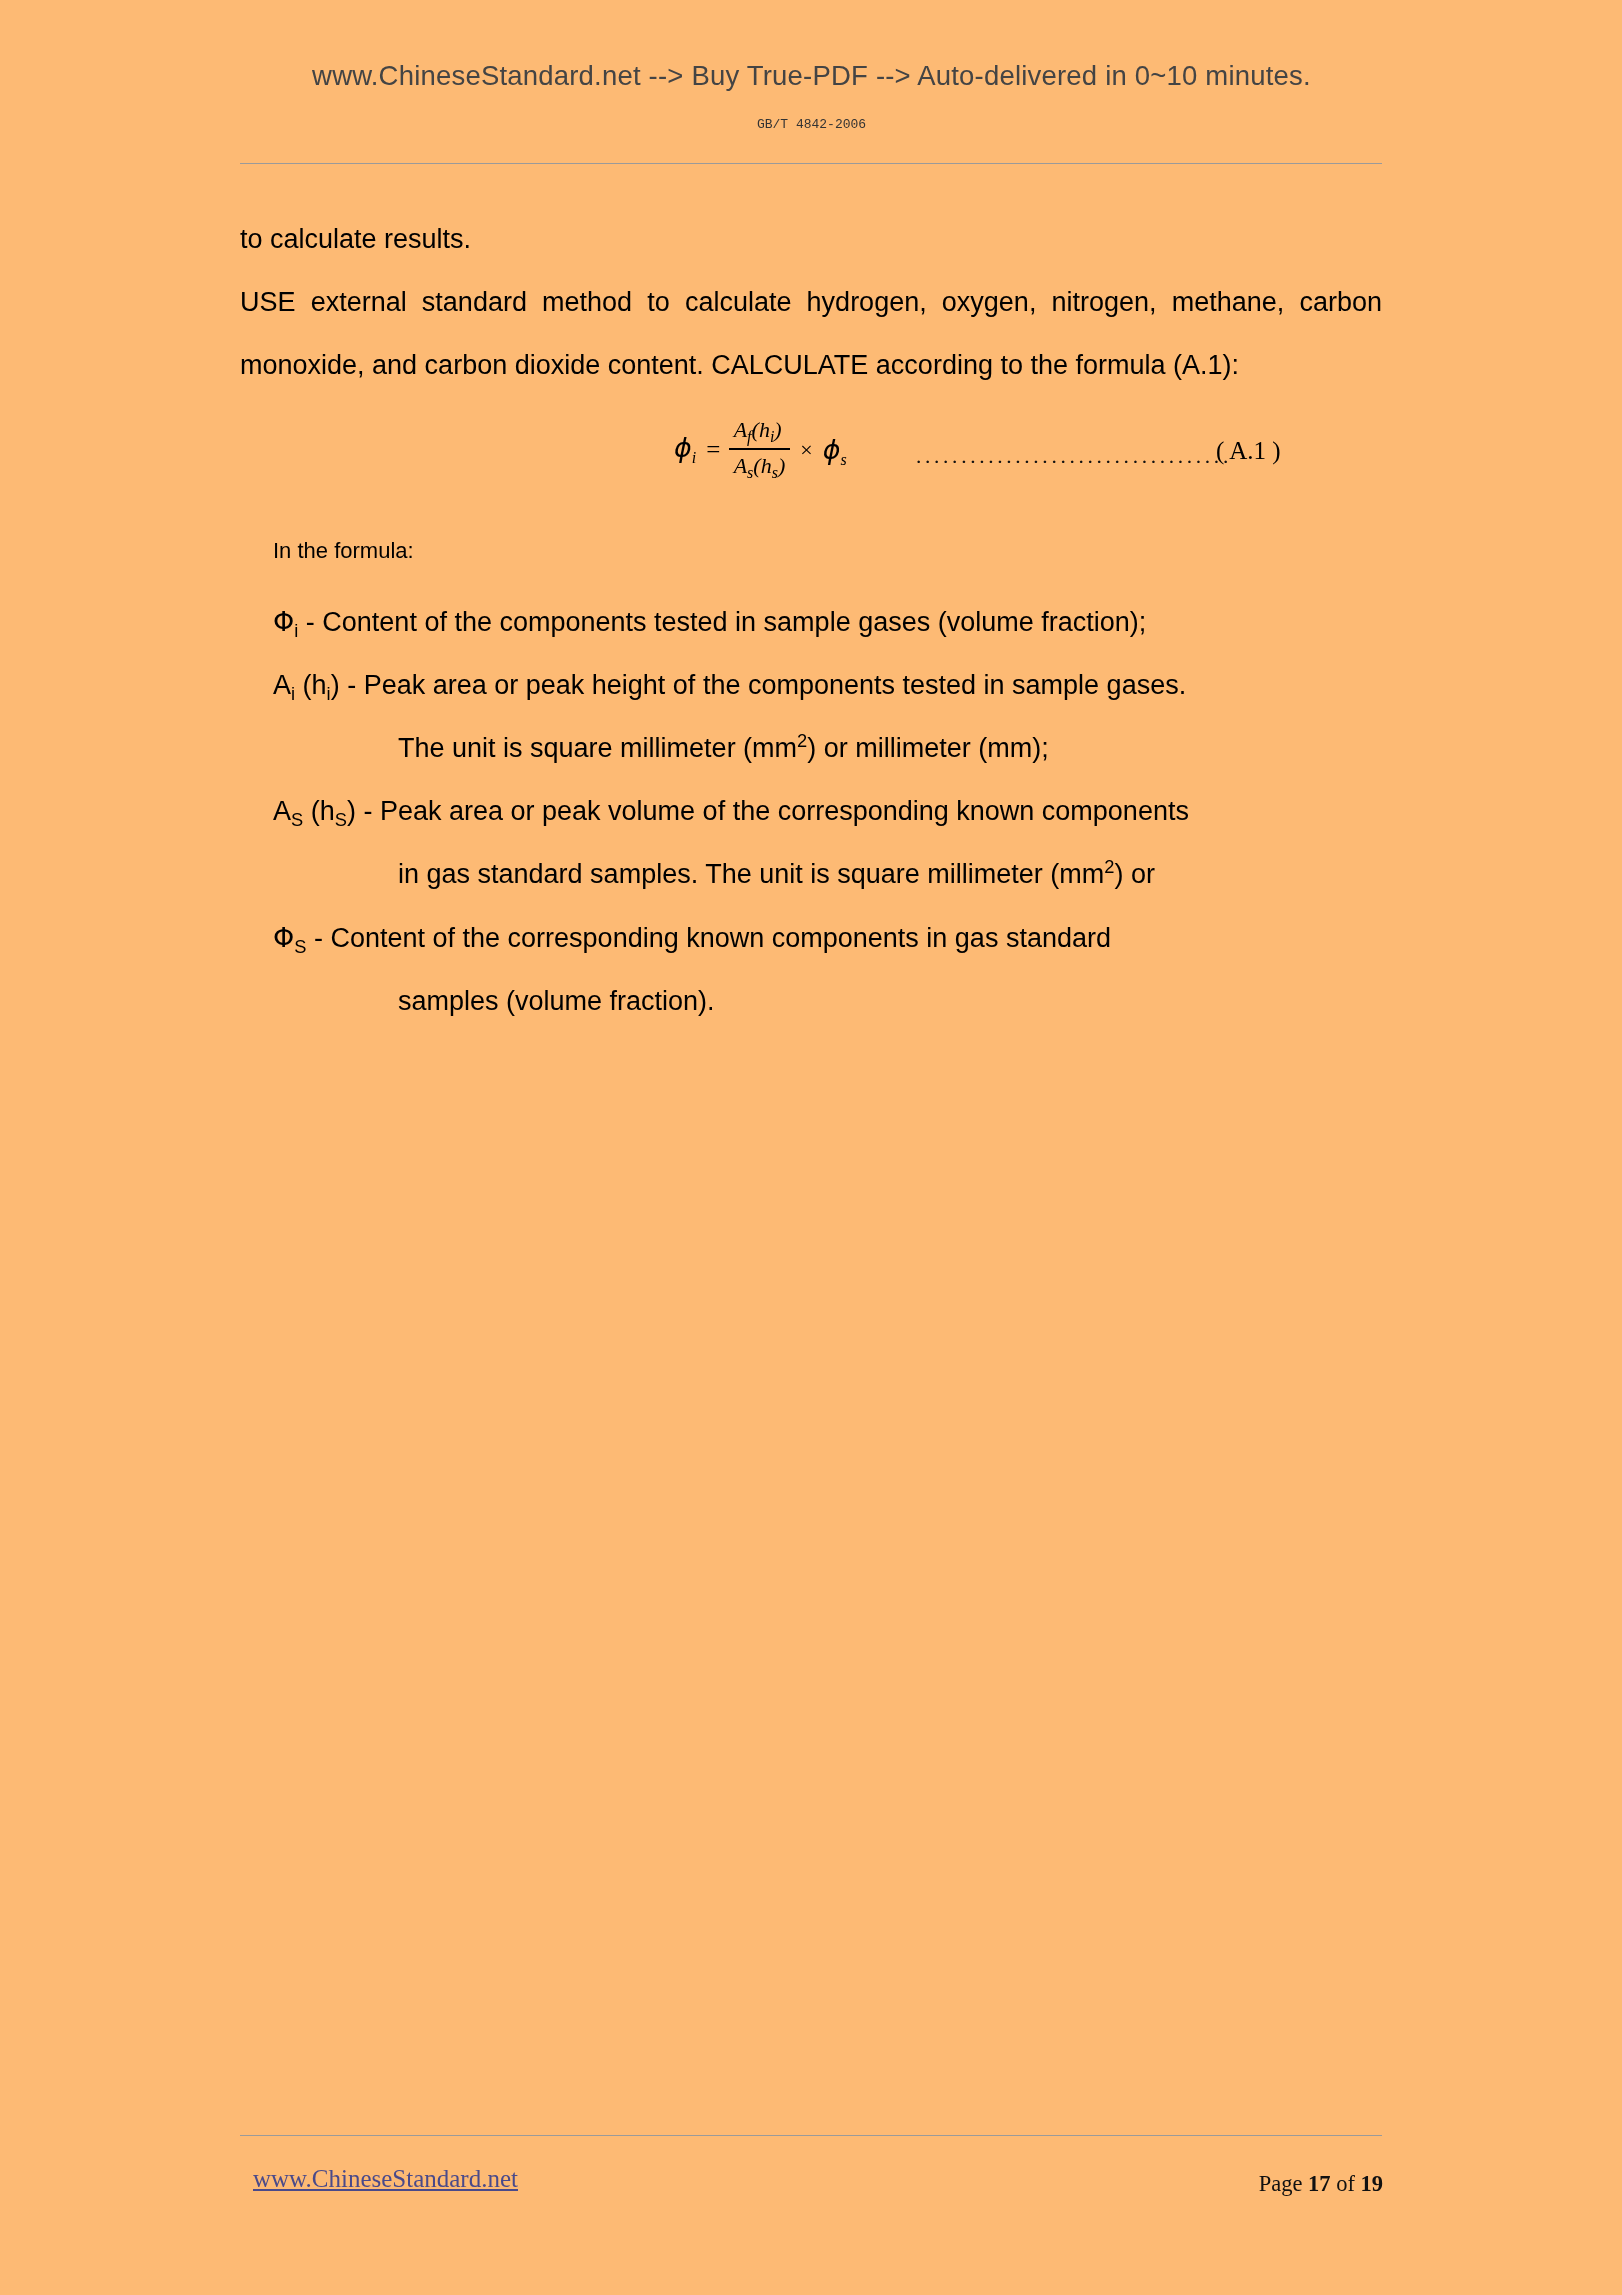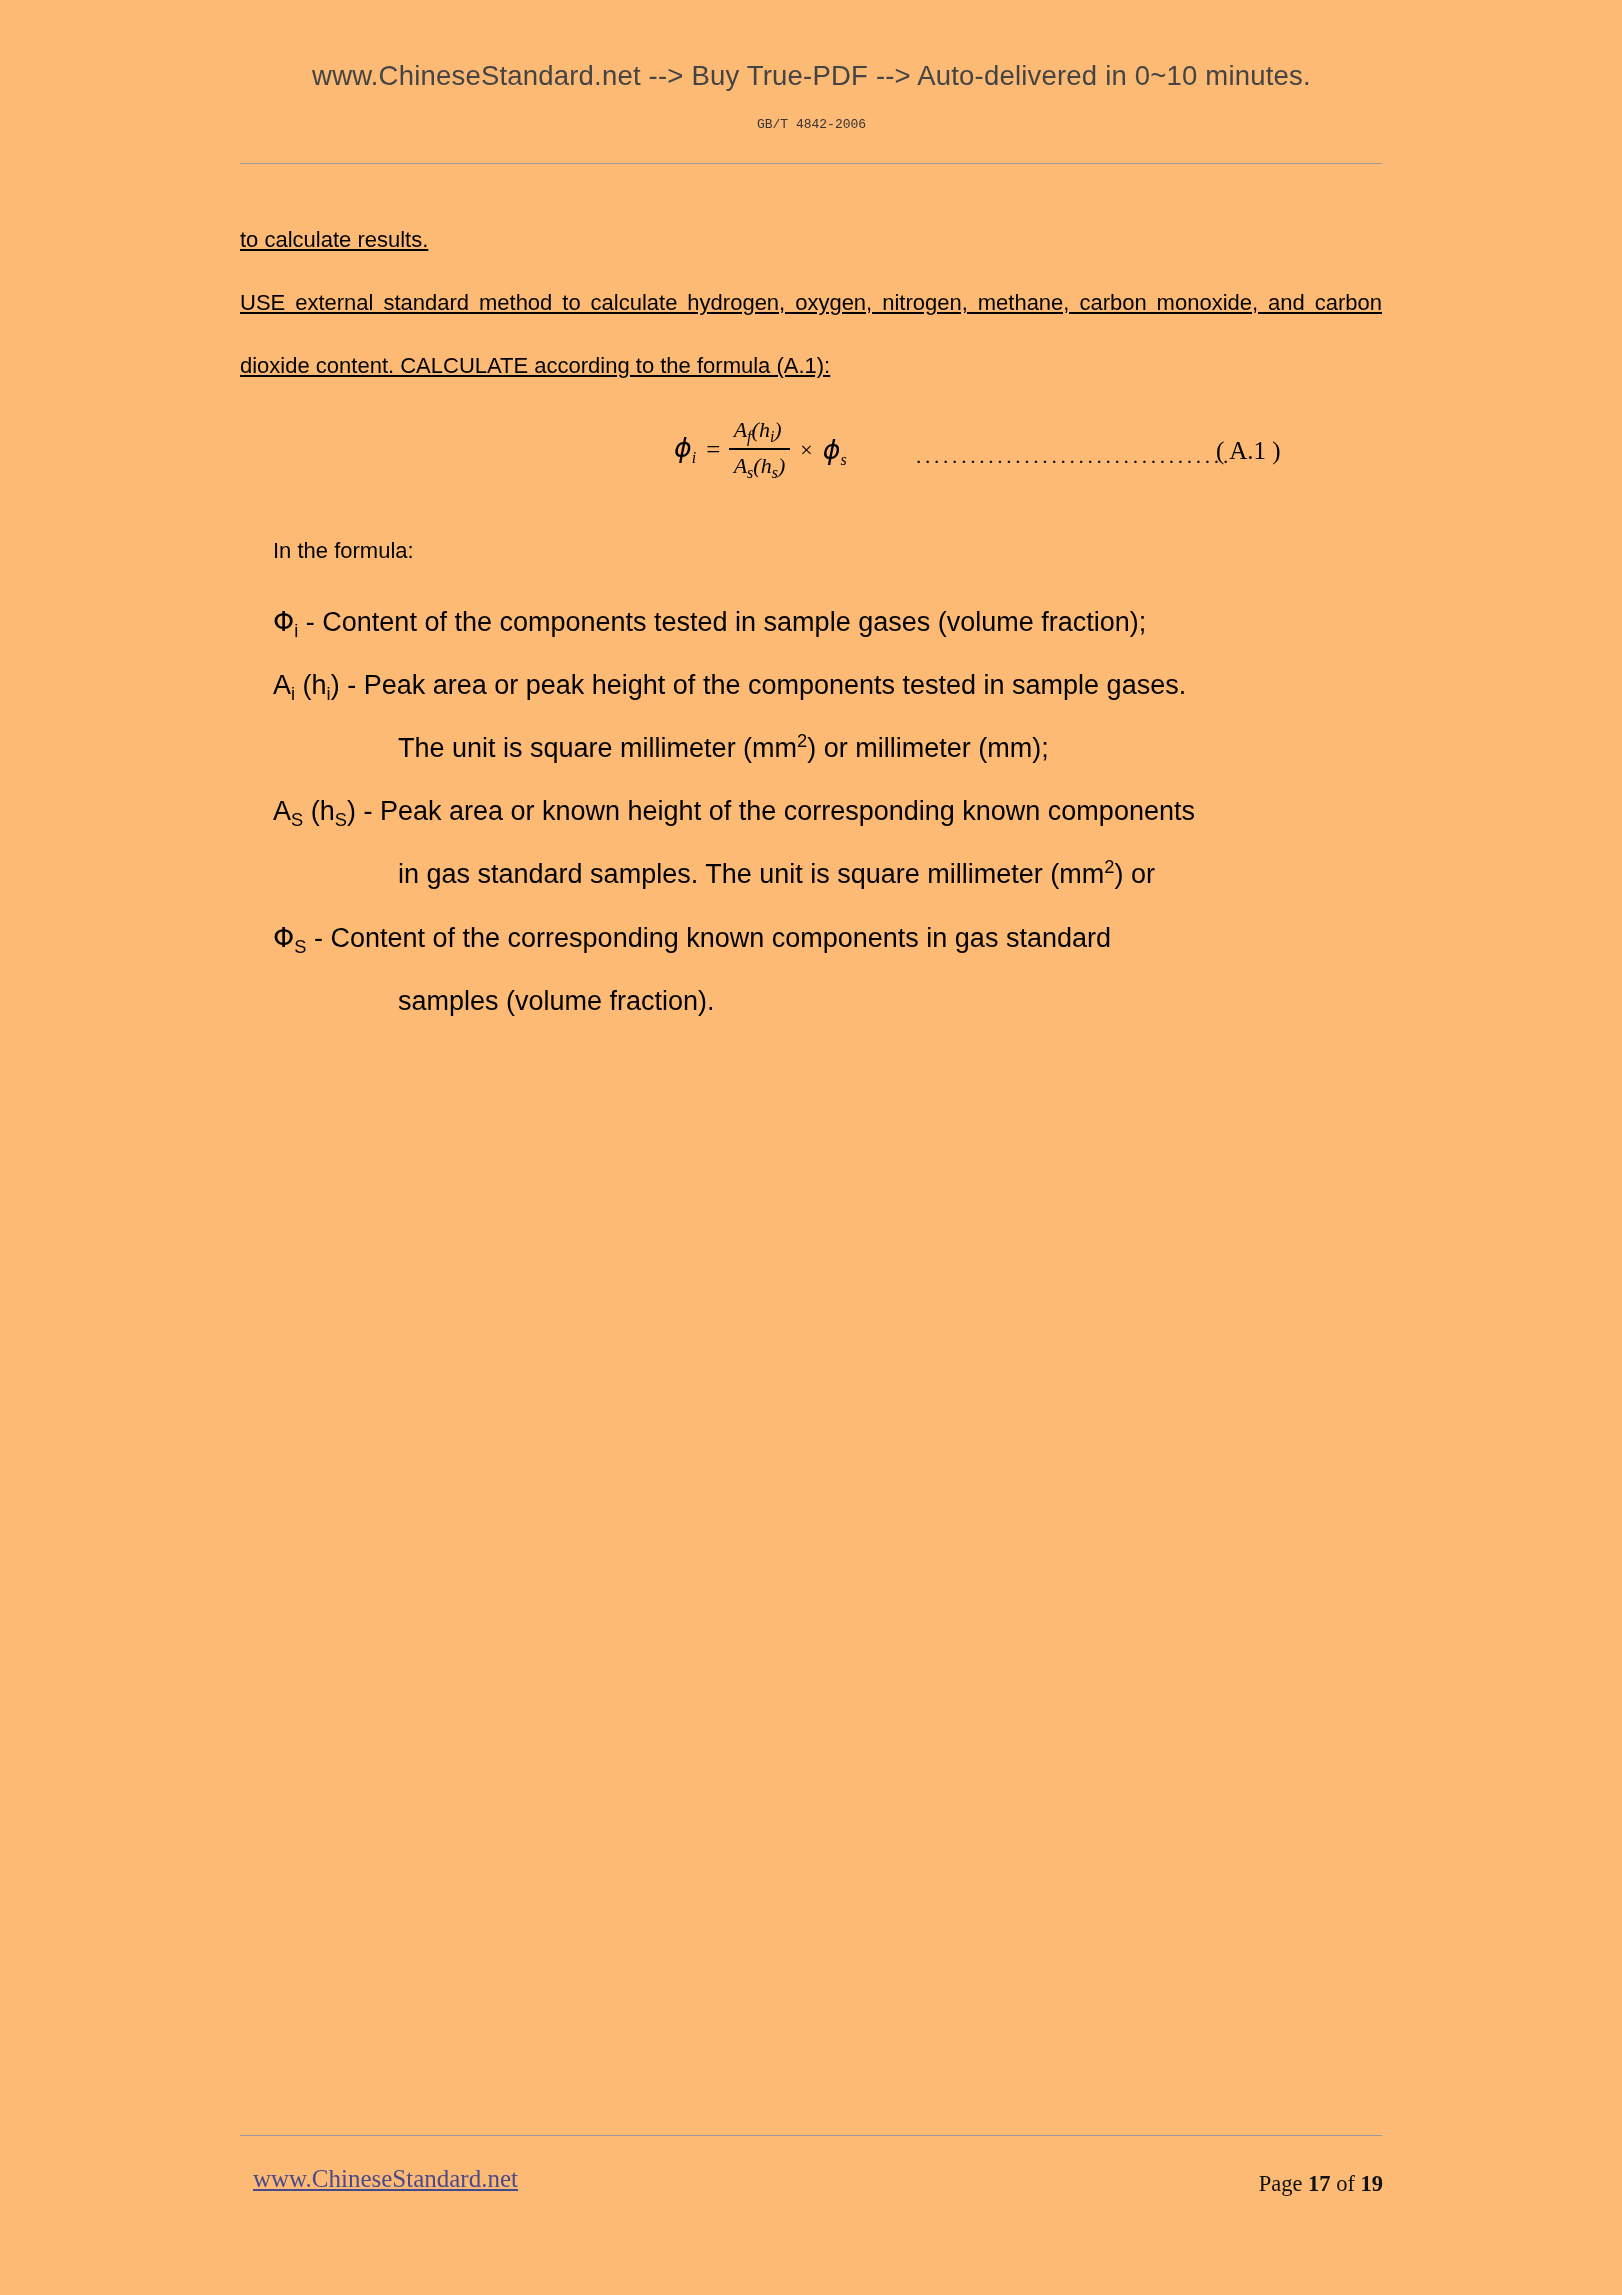--- a/index.html
+++ b/index.html
@@ -52,26 +52,25 @@
   }
 
   
   .content {
     position: absolute;
     left: 240px;
     top: 208px;
     width: 1142px;
   }
   .para {
-    font-size: 22px;
+    font-size: 27px;
     line-height: 63px;
     text-align: justify;
     text-justify: inter-word;
     margin: 0 0 0 0;
-    text-decoration: underline;
   }
   .para.nojust {
     text-align: left;
   }
 
   
   .formula-block {
     position: relative;
     height: 100px;
     margin-top: 15px;
@@ -266,21 +265,21 @@
       </div>
 
       <div class="defline">
         <span>A</span><sub class="s">i</sub><span> (h</span><sub class="s">i</sub><span>)</span><span> - Peak area or peak height of the components tested in sample gases.</span>
       </div>
       <div class="defcont nojust">
         <span>The unit is square millimeter (mm</span><sup class="s">2</sup><span>) or millimeter (mm);</span>
       </div>
 
       <div class="defline">
-        <span>A</span><sub class="s">S</sub><span> (h</span><sub class="s">S</sub><span>)</span><span> - Peak area or known height of the corresponding known components</span>
+        <span>A</span><sub class="s">S</sub><span> (h</span><sub class="s">S</sub><span>)</span><span> - Peak area or peak volume of the corresponding known components</span>
       </div>
       <div class="defcont">
         <span>in gas standard samples. The unit is square millimeter (mm</span><sup class="s">2</sup><span>) or</span>
       </div>
 
       <div class="defline">
         <span class="greek">Φ</span><sub class="s">S</sub><span> - Content of the corresponding known components in gas standard</span>
       </div>
       <div class="defcont nojust">samples (volume fraction).</div>
 

